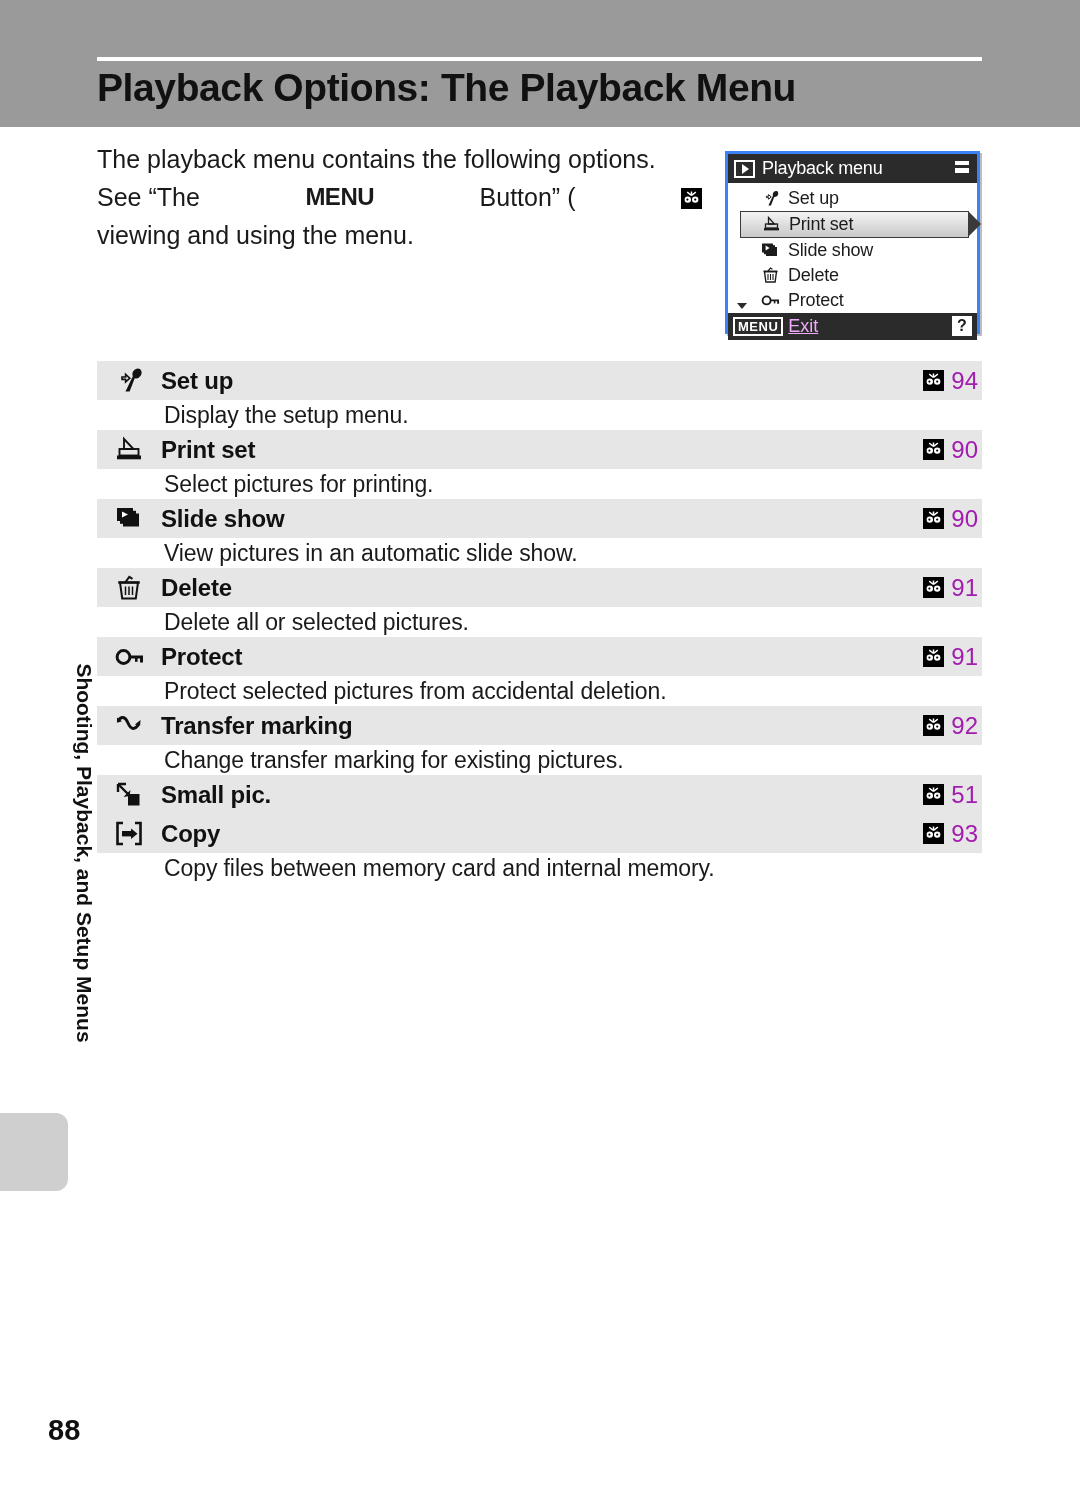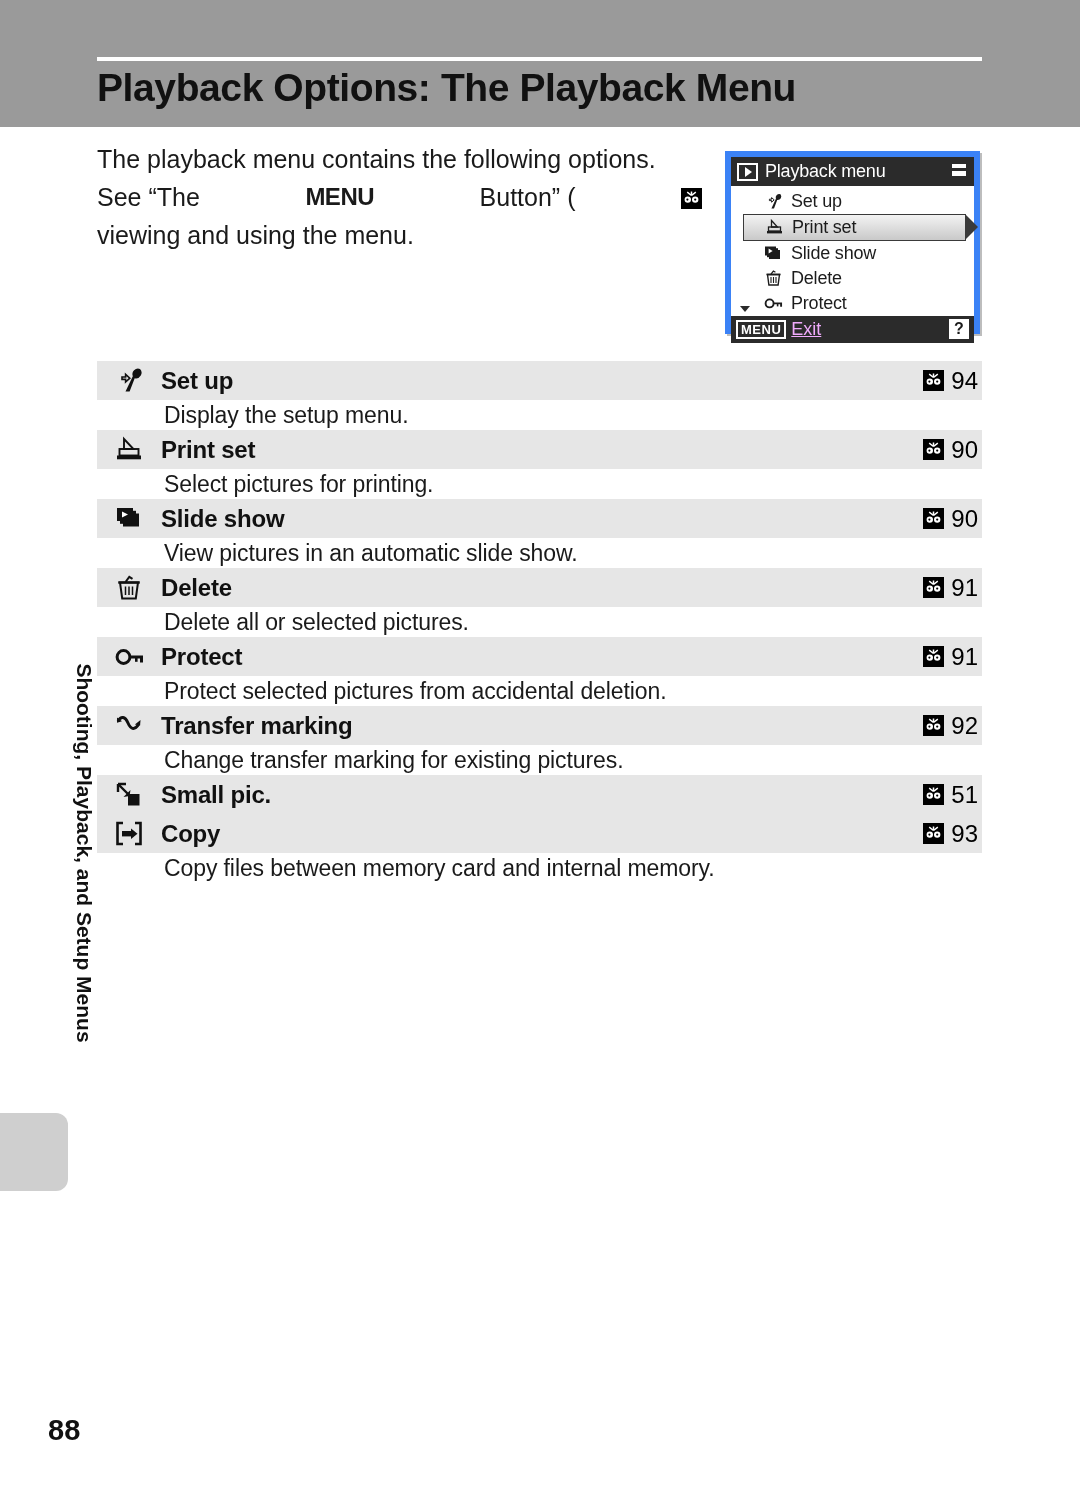--- a/index.html
+++ b/index.html
@@ -111,21 +111,21 @@
   }
 
   
   .lcd {
     position: absolute;
     left: 725px;
     top: 151px;
     width: 255px;
     height: 183px;
     background: #ffffff;
-    border: 6px solid #3b82f6;
+    border: 3px solid #3b82f6;
     box-sizing: border-box;
     box-shadow: 2px 2px 0 #bdbdbd;
   }
   .lcd-titlebar {
     height: 29px;
     background: #2b2b2b;
     display: flex;
     align-items: center;
     padding: 0 6px;
     position: relative;
@@ -287,21 +287,21 @@
     font-weight: bold;
     color: #111111;
     letter-spacing: -0.2px;
   }
   .opt-ref {
     position: absolute;
     right: 4px;
     display: flex;
     align-items: center;
     font-size: 24px;
-    color: #000000;
+    color: #a21caf;
   }
   .opt-ref .ref-badge { margin-right: 7px; vertical-align: 0; }
   .opt-desc {
     background: #ffffff;
     height: 30px;
     display: flex;
     align-items: center;
     padding-left: 67px;
     font-size: 23px;
     color: #1a1a1a;

